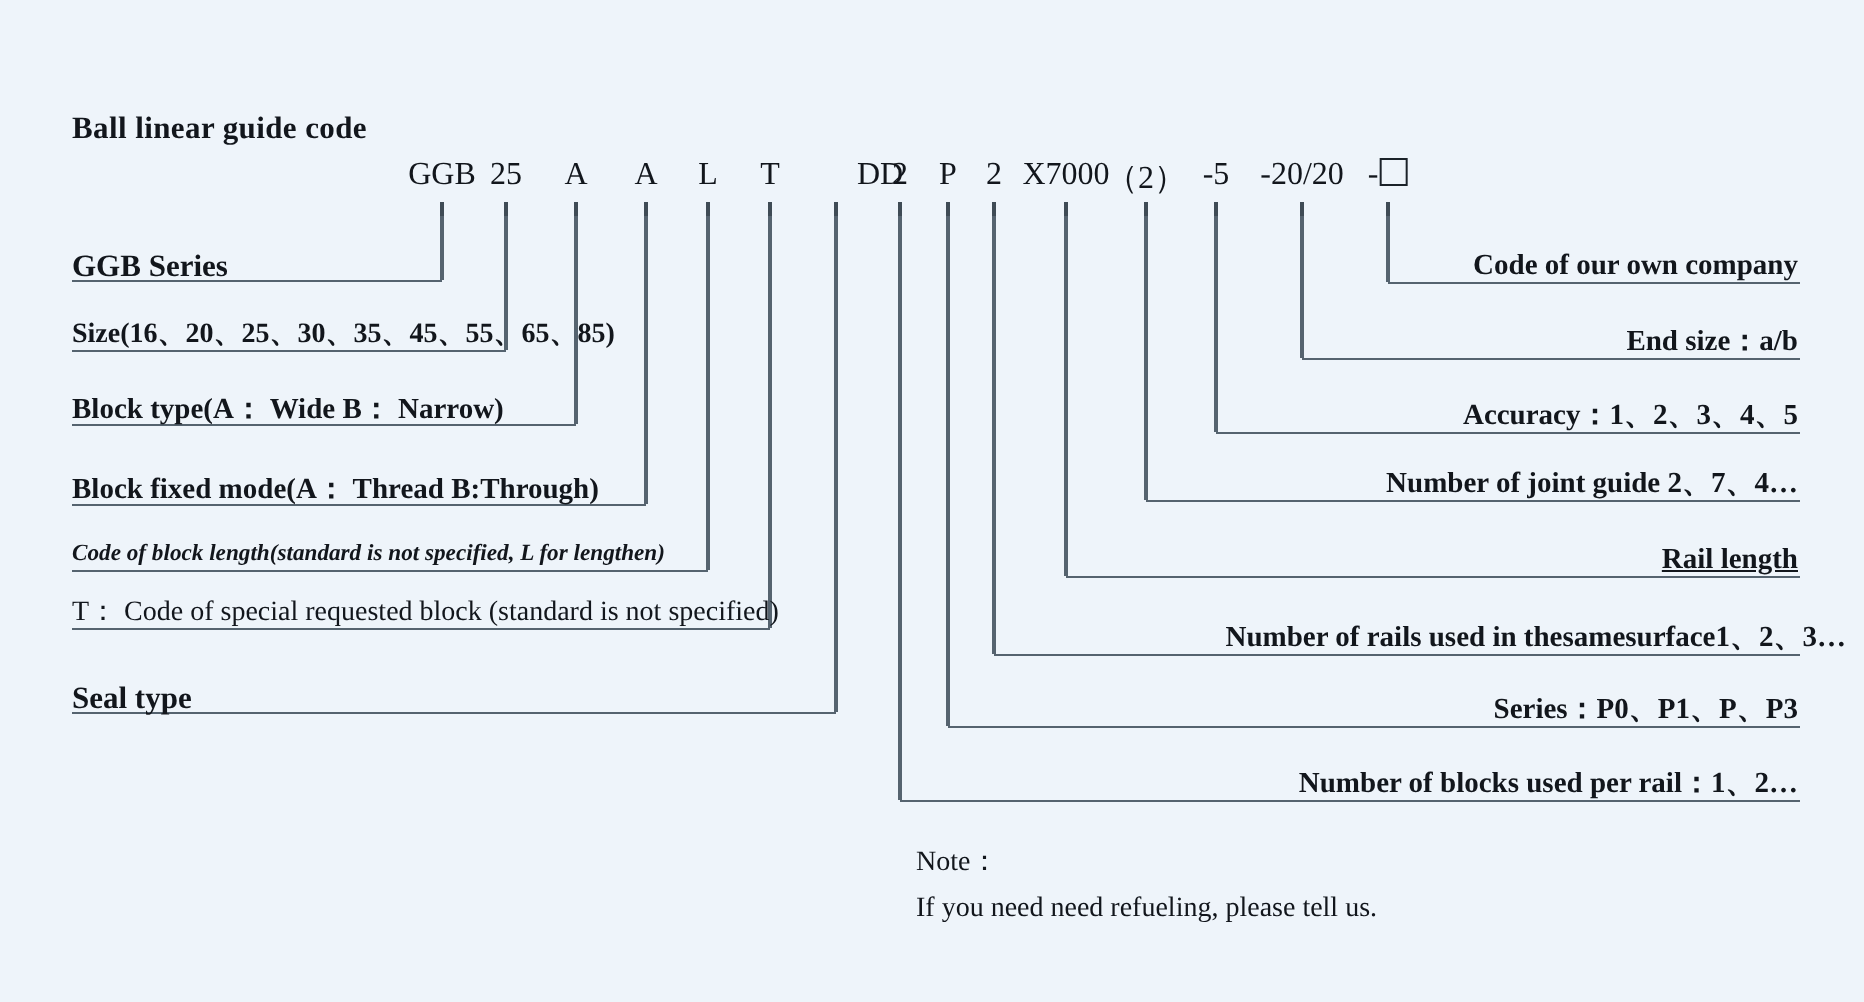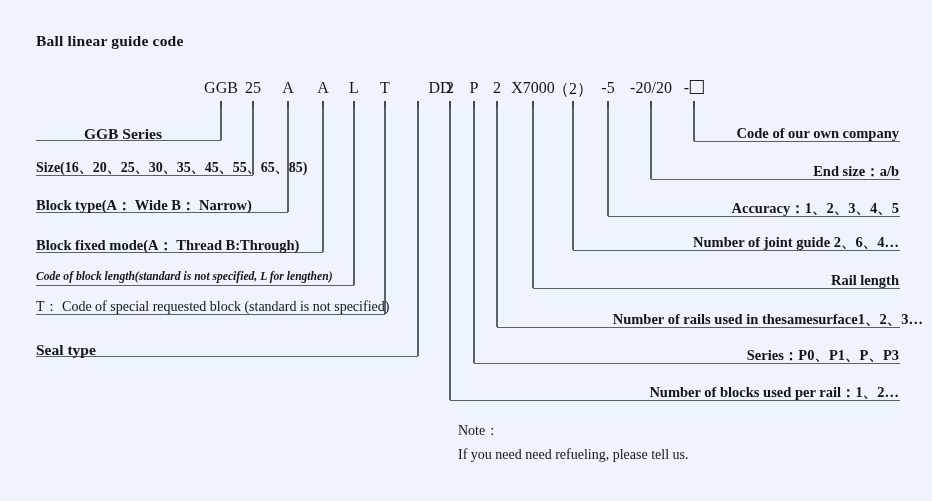--- a/index.html
+++ b/index.html
@@ -8,21 +8,21 @@
     background:#eef4fa;
     font-family:"Liberation Serif",serif;
     color:#12161c;
     overflow:hidden;
     position:relative;
   }
   #sheet{position:absolute;inset:0;}
 
   
   .title{
-    position:absolute;left:36px;top:32px;
+    position:absolute;left:36px;top:56px;
     font-family:"Liberation Serif",serif;
     font-weight:bold;font-size:15.5px;letter-spacing:.2px;
   }
 
   
   .code-row{position:absolute;left:0;top:79px;width:932px;height:22px;}
   .tok{
     position:absolute;top:0;
     font-size:16px;font-weight:400;
     font-family:"Liberation Serif",serif;
@@ -123,34 +123,34 @@
       <div class="hline" style="left: 533px; top: 288px; width: 367px;"></div>
       <div class="vline" style="left: 532.35px; top: 108px; height: 180px;"></div>
       <div class="hline" style="left: 497px; top: 327px; width: 403px;"></div>
       <div class="vline" style="left: 496.35px; top: 108px; height: 219px;"></div>
       <div class="hline" style="left: 474px; top: 363px; width: 426px;"></div>
       <div class="vline" style="left: 473.35px; top: 108px; height: 255px;"></div>
       <div class="hline" style="left: 450px; top: 400px; width: 450px;"></div>
       <div class="vline" style="left: 449.35px; top: 108px; height: 292px;"></div>
     </div>
   <div id="labels-left">
-      <div class="lab l s16 b" style="left: 36px; top: 126px; margin-left: 48px;">GGB Series</div>
+      <div class="lab l s16 b" style="left: 36px; top: 126px;">GGB Series</div>
       <div class="lab l s13 b" style="left: 36px; top: 161px;">Size(16、20、25、30、35、45、55、65、85)</div>
       <div class="lab l s15 b" style="left: 36px; top: 198px;">Block type(A： Wide   B： Narrow)</div>
       <div class="lab l s15 b" style="left: 36px; top: 238px;">Block fixed mode(A： Thread B:Through)</div>
       <div class="lab l s12 b" style="left: 36px; top: 271px; font-style: italic;">Code of block length(standard is not specified, L for lengthen)</div>
       <div class="lab l s13" style="left: 36px; top: 300px;">T： Code of special requested block (standard is not specified)</div>
       <div class="lab l s16 b" style="left: 36px; top: 342px;">Seal type</div>
     </div>
   <div id="labels-right">
       <div class="lab r s15 b" style="left: 899px; top: 126px;">Code of our own company</div>
       <div class="lab r s15 b" style="left: 899px; top: 164px;">End size：a/b</div>
       <div class="lab r s15 b" style="left: 899px; top: 201px;">Accuracy：1、2、3、4、5</div>
-      <div class="lab r s15 b" style="left: 899px; top: 235px;">Number of joint guide 2、6、4…</div>
-      <div class="lab r s15 b" style="left: 899px; top: 273px;">Rail length</div>
+      <div class="lab r s15 b" style="left: 899px; top: 235px;">Number of joint guide 2、7、4…</div>
+      <div class="lab r s15 b" style="left: 899px; top: 273px; text-decoration: underline;">Rail length</div>
       <div class="lab r s15 b" style="left: 899px; top: 312px; margin-left: 24px;">Number of rails used in thesamesurface1、2、3…</div>
       <div class="lab r s15 b" style="left: 899px; top: 348px;">Series：P0、P1、P、P3</div>
       <div class="lab r s15 b" style="left: 899px; top: 385px;">Number of blocks used per rail：1、2…</div>
     </div>
 
   <div class="note" style="left:458px;top:422px;">Note：</div>
   <div class="note" style="left:458px;top:447px;">If you need need refueling, please tell us.</div>
 
 </div>
 

